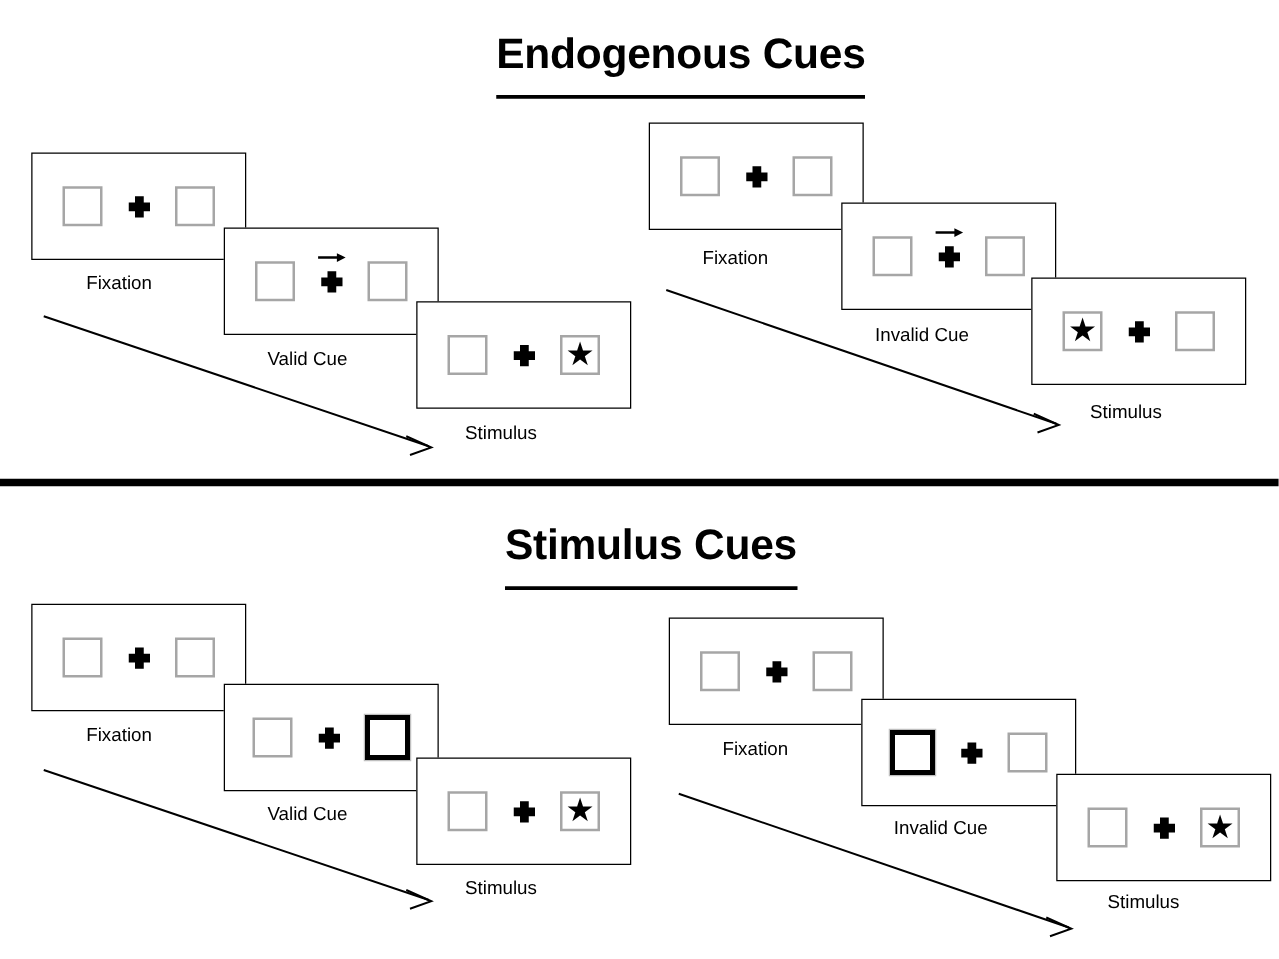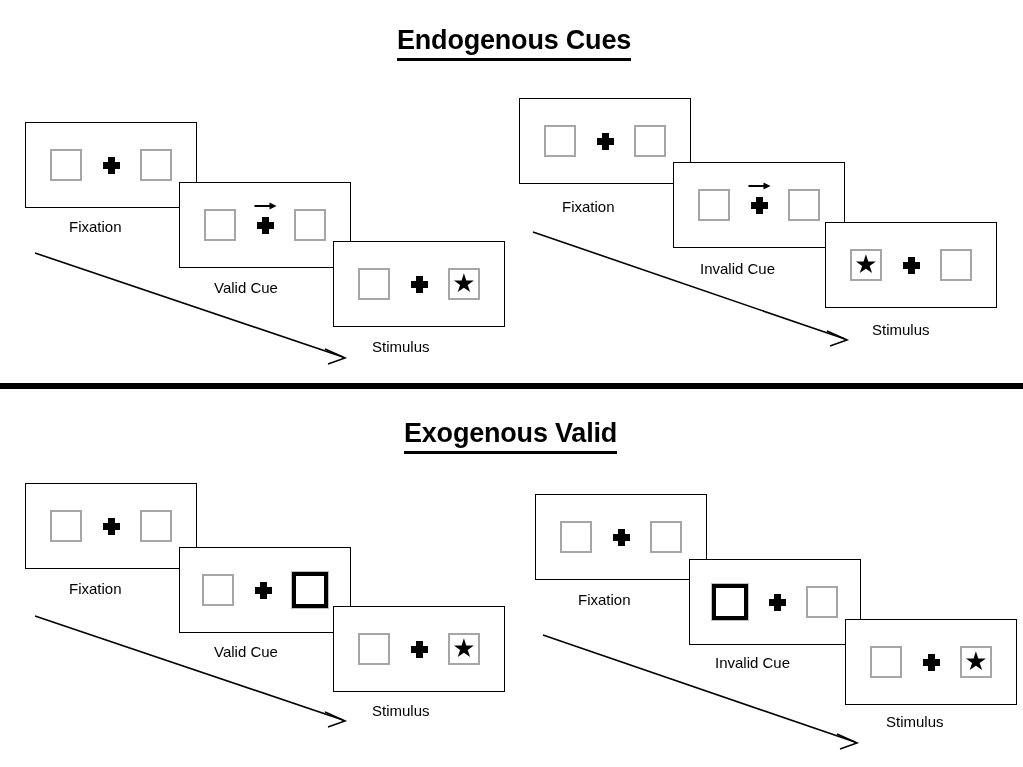--- a/index.html
+++ b/index.html
@@ -11,26 +11,26 @@
     width: 1023px;
     height: 767px;
     position: relative;
     overflow: hidden;
     font-family: "Liberation Sans", sans-serif;
     color: #000000;
   }
 
   .section-title {
     position: absolute;
-    font-size: 27px;
+    font-size: 34px;
     font-weight: bold;
     letter-spacing: -0.2px;
     white-space: nowrap;
     border-bottom: 3px solid #000;
-    padding-bottom: 4px;
+    padding-bottom: 14px;
     line-height: 1.05;
   }
 
   .divider {
     position: absolute;
     left: 0;
     width: 1023px;
     height: 6px;
     background: #000000;
   }
@@ -226,21 +226,21 @@
 </div>
 <div class="frame-label" style="left:872px; top:322px;">Stimulus</div>
 
 <svg class="time-arrow" style="left:525px; top:222px;" width="335" height="130">
   <line x1="8" y1="10" x2="320" y2="117" stroke="#000" stroke-width="1.6"></line>
   <polyline points="302,109 322,118 305,124" fill="none" stroke="#000" stroke-width="1.6"></polyline>
 </svg>
 
 <div class="divider" style="top:383px;"></div>
 
-<div class="section-title" style="left:404px; top:419px;">Exogenous Valid</div>
+<div class="section-title" style="left:404px; top:419px;">Stimulus Cues</div>
 
 <div class="frame" style="left:25px; top:483px; width:172px; height:86px;">
   <div class="frame-inner">
     <div class="box"></div>
     <div class="center-col">
       <div class="cross"></div>
     </div>
     <div class="box"></div>
   </div>
 </div>

